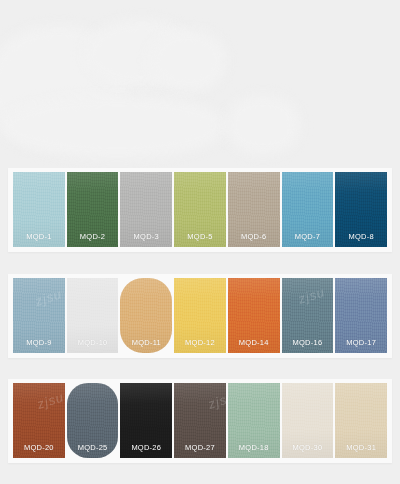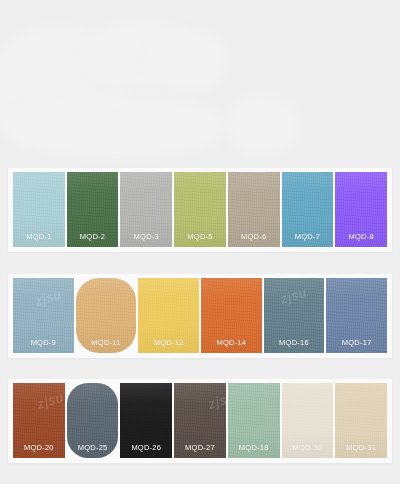--- a/index.html
+++ b/index.html
@@ -149,29 +149,32 @@
       </div>
       <div class="swatch" style="background: rgb(179, 189, 109); align-items: flex-end;">
         <span class="swatch-label" style="color: rgb(255, 255, 255);">MQD-5</span>
       </div>
       <div class="swatch" style="background: rgb(180, 167, 149);">
         <span class="swatch-label" style="color: rgb(255, 255, 255);">MQD-6</span>
       </div>
       <div class="swatch" style="background: rgb(99, 167, 195);">
         <span class="swatch-label" style="color: rgb(255, 255, 255); text-align: right;">MQD-7</span>
       </div>
-      <div class="swatch" style="background: #8b5cf6;">
+      <div class="swatch" style="background: #0c4a6e;">
         <span class="swatch-label" style="color: rgb(255, 255, 255);">MQD-8</span>
       </div>
     </div>
   <div class="row row-2">
       <div class="swatch" style="background: rgb(145, 177, 193);">
         <span class="watermark" style="left: 22px; top: 12px;">zjsu</span>
         <span class="swatch-label" style="color: rgb(255, 255, 255);">MQD-9</span>
       </div>
+      <div class="swatch" style="background: rgb(231, 231, 231);">
+        <span class="swatch-label" style="color: rgb(255, 255, 255);">MQD-10</span>
+      </div>
       <div class="swatch" style="background: rgb(221, 177, 119); border-radius: 23px;">
         <span class="swatch-label" style="color: rgb(255, 255, 255);">MQD-11</span>
       </div>
       <div class="swatch" style="background: rgb(237, 202, 93);">
         <span class="swatch-label" style="color: rgb(255, 255, 255);">MQD-12</span>
       </div>
       <div class="swatch" style="background: rgb(217, 109, 49);">
         <span class="swatch-label" style="color: rgb(255, 255, 255);">MQD-14</span>
       </div>
       <div class="swatch" style="background: rgb(100, 127, 139);">

